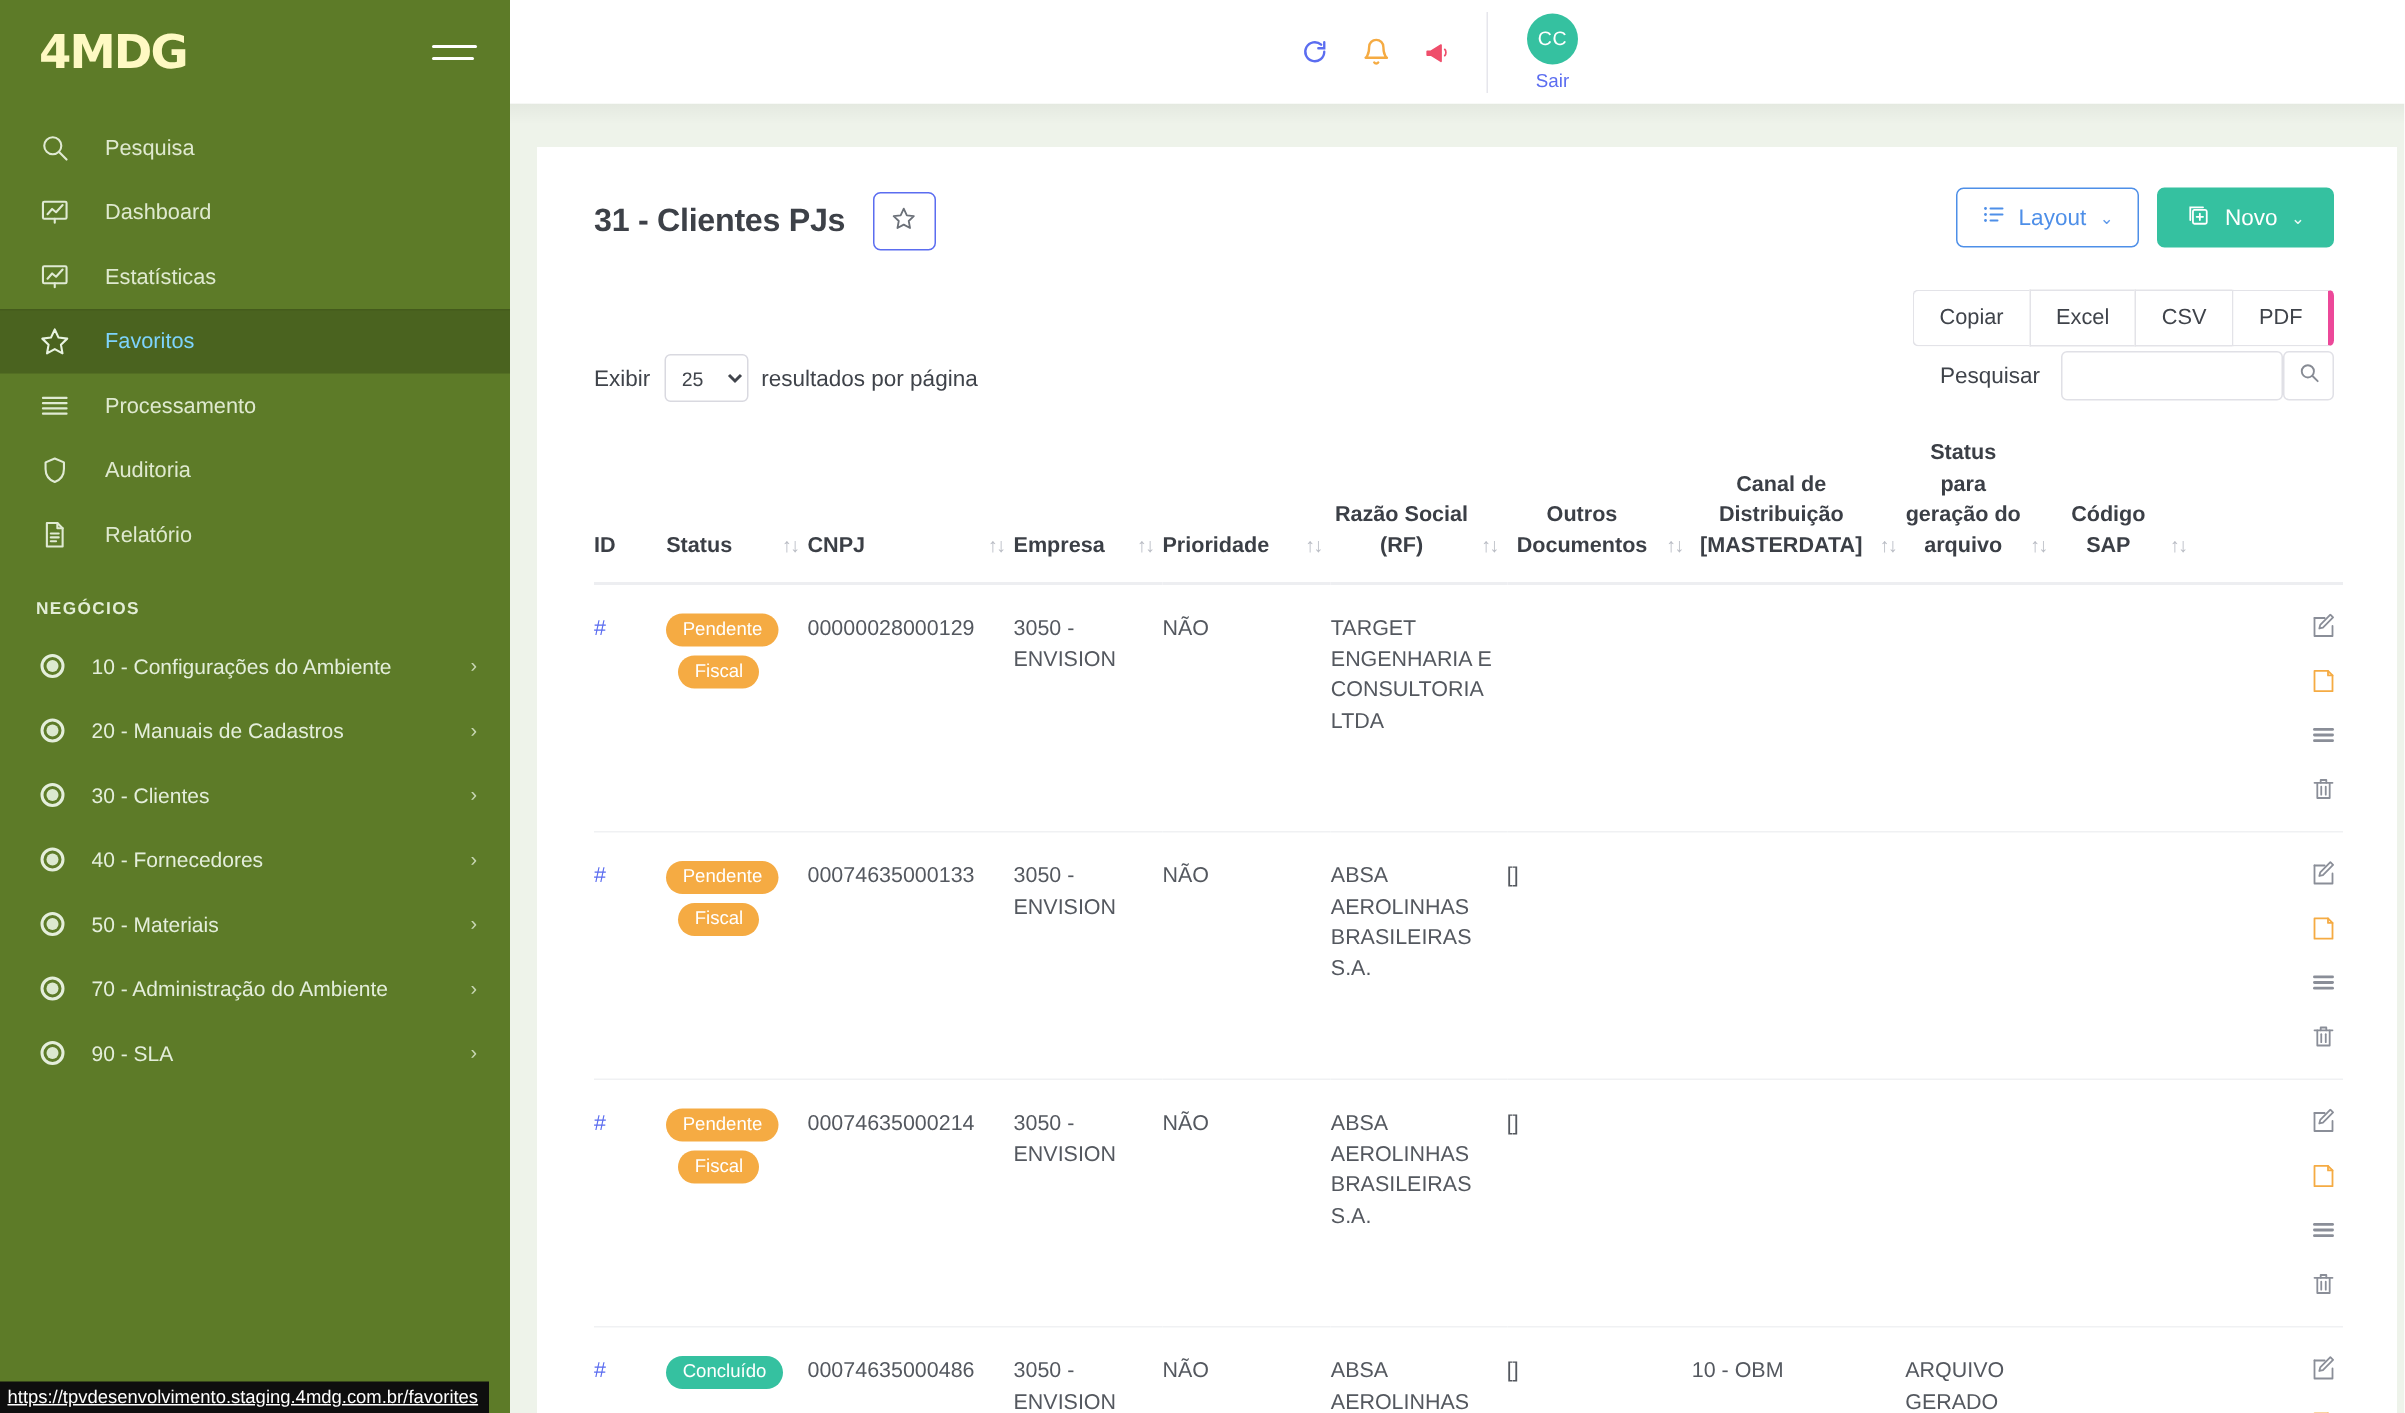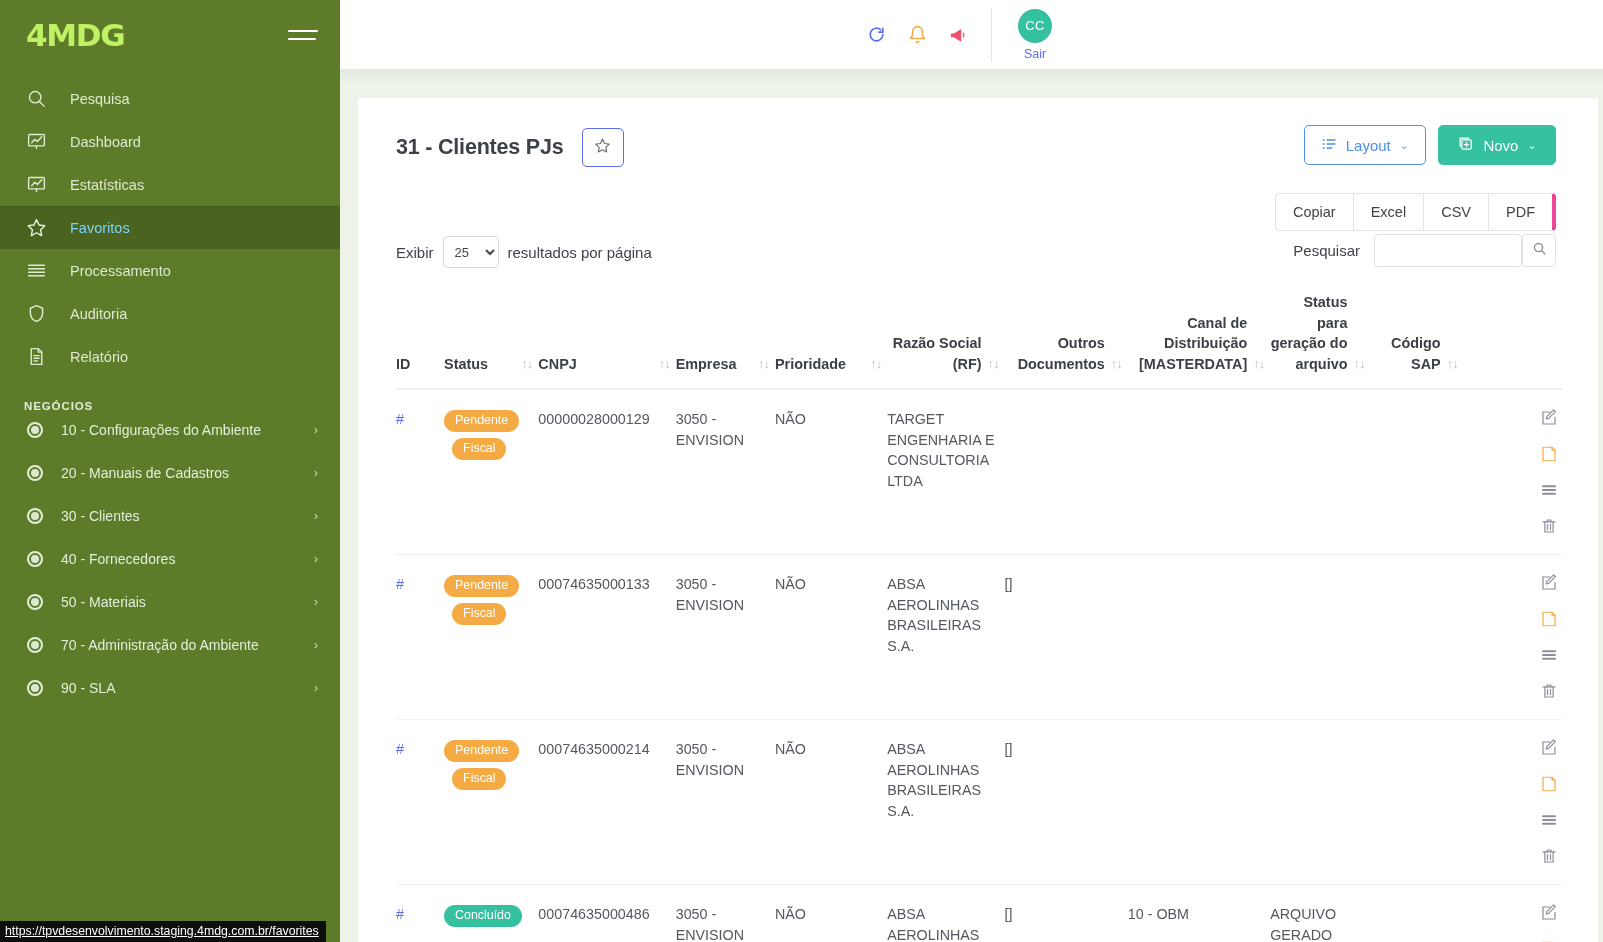--- a/index.html
+++ b/index.html
@@ -19,21 +19,21 @@
     background: #5d7b28;
     z-index: 20;
     overflow: hidden;
   }
   #brand-bar {
     height: 69px;
     display: flex; align-items: center; justify-content: space-between;
     padding: 0 22px 0 26px;
   }
   .logo-text {
-    color: #bef264;
+    color: #fef9c3;
     font-size: 31px;
     font-weight: bold;
     letter-spacing: -1.3px;
     font-family: "DejaVu Sans", sans-serif;
   }
   .hamburger { width: 30px; cursor: pointer; }
   .hamburger span {
     display: block; height: 2px; background: #fff;
     margin: 6px 0; border-radius: 1px;
   }
@@ -63,21 +63,21 @@
   .nav-item.active .nav-ico svg { stroke: #e8f3e0; }
 
   .section-label {
     color: #e3edd6;
     font-size: 11.5px;
     letter-spacing: .9px;
     font-weight: bold;
     padding: 22px 0 10px 24px;
   }
   .biz-item {
-    display: flex; align-items: flex-start;
+    display: flex; align-items: center;
     height: 43px;
     padding-left: 27px; padding-right: 22px;
     color: #e4eedb;
     font-size: 14px;
     cursor: pointer;
   }
   .biz-bullet {
     width: 16px; height: 16px; flex: 0 0 16px;
     border: 2px solid #e4eedb;
     border-radius: 50%;
@@ -240,21 +240,21 @@
   
   #table-wrap {
     margin-top: 16px;
     padding: 0 36px 0 38px;
     height: 650px;
     overflow: hidden;
   }
   table { width: 100%; border-collapse: collapse; table-layout: fixed; }
   thead th {
     vertical-align: bottom;
-    text-align: right;
+    text-align: center;
     padding: 0 6px 14px 0;
     font-size: 14.4px;
     color: #3b3f46;
     font-weight: bold;
     border-bottom: 2px solid #edeef1;
     line-height: 20.5px;
   }
   thead th .th-inner { display: flex; align-items: flex-end; justify-content: space-between; gap: 6px; }
   .sort-ico { flex: 0 0 auto; color: #b9bcc4; font-size: 13px; letter-spacing: -1px; white-space: nowrap; }
   tbody td {

